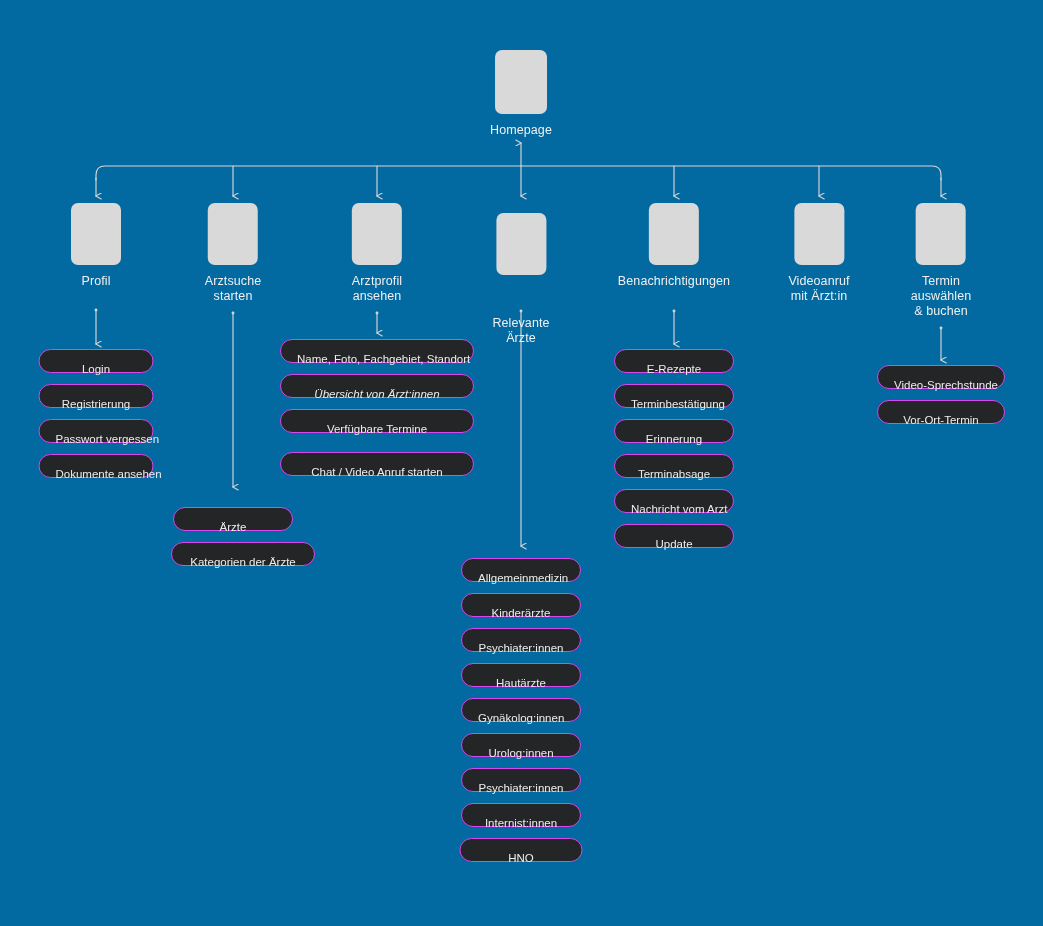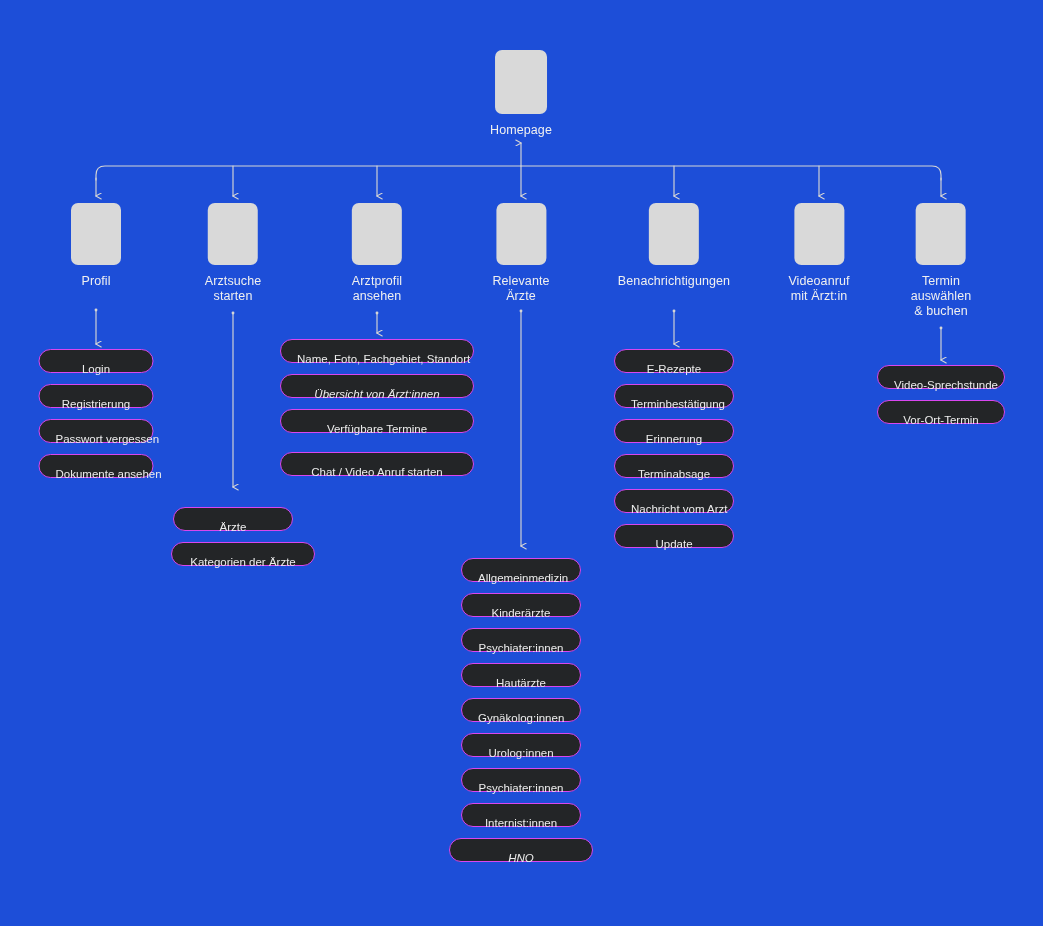--- a/index.html
+++ b/index.html
@@ -13,21 +13,21 @@
     position: relative;
     overflow: hidden;
     font-family: "Liberation Sans", sans-serif;
     color: #e8e8e8;
   }
   #canvas {
     position: absolute;
     left: 0; top: 0;
     width: 1043px;
     height: 926px;
-    background: #1d4ed8;
+    background: #0369a1;
   }
   #edges {
     position: absolute;
     left: 0; top: 0;
     width: 1043px;
     height: 926px;
     pointer-events: none;
   }
   .node {
     position: absolute;
@@ -117,21 +117,21 @@
       <div class="node" style="left: 233px; top: 203px;">
         <div class="node-box"></div>
         <div class="node-label">Arztsuche
 starten</div>
       </div>
       <div class="node" style="left: 377px; top: 203px;">
         <div class="node-box"></div>
         <div class="node-label">Arztprofil
 ansehen</div>
       </div>
-      <div class="node" style="left: 521px; top: 203px;">
+      <div class="node" style="left: 521px; top: 213px; gap: 32px;">
         <div class="node-box"></div>
         <div class="node-label">Relevante
 Ärzte</div>
       </div>
       <div class="node" style="left: 674px; top: 203px;">
         <div class="node-box"></div>
         <div class="node-label">Benachrichtigungen</div>
       </div>
       <div class="node" style="left: 819px; top: 203px;">
         <div class="node-box"></div>
@@ -157,21 +157,21 @@
       <div class="pill" style="left: 377px; top: 409px; width: 194px;">Verfügbare Termine</div>
       <div class="pill" style="left: 377px; top: 444px; width: 194px; margin-top: 8px;">Chat / Video Anruf starten</div>
       <div class="pill" style="left: 521px; top: 558px; width: 120px;">Allgemeinmedizin</div>
       <div class="pill" style="left: 521px; top: 593px; width: 120px;">Kinderärzte</div>
       <div class="pill" style="left: 521px; top: 628px; width: 120px;">Psychiater:innen</div>
       <div class="pill" style="left: 521px; top: 663px; width: 120px;">Hautärzte</div>
       <div class="pill" style="left: 521px; top: 698px; width: 120px;">Gynäkolog:innen</div>
       <div class="pill" style="left: 521px; top: 733px; width: 120px;">Urolog:innen</div>
       <div class="pill" style="left: 521px; top: 768px; width: 120px;">Psychiater:innen</div>
       <div class="pill" style="left: 521px; top: 803px; width: 120px;">Internist:innen</div>
-      <div class="pill" style="left: 521px; top: 838px; width: 144px; font-style: italic;">HNO</div>
+      <div class="pill" style="left: 521px; top: 838px; width: 123px;">HNO</div>
       <div class="pill" style="left: 674px; top: 349px; width: 120px;">E-Rezepte</div>
       <div class="pill" style="left: 674px; top: 384px; width: 120px;">Terminbestätigung</div>
       <div class="pill" style="left: 674px; top: 419px; width: 120px;">Erinnerung</div>
       <div class="pill" style="left: 674px; top: 454px; width: 120px;">Terminabsage</div>
       <div class="pill" style="left: 674px; top: 489px; width: 120px;">Nachricht vom Arzt</div>
       <div class="pill" style="left: 674px; top: 524px; width: 120px;">Update</div>
       <div class="pill" style="left: 941px; top: 365px; width: 128px;">Video-Sprechstunde</div>
       <div class="pill" style="left: 941px; top: 400px; width: 128px;">Vor-Ort-Termin</div>
     </div>
 

